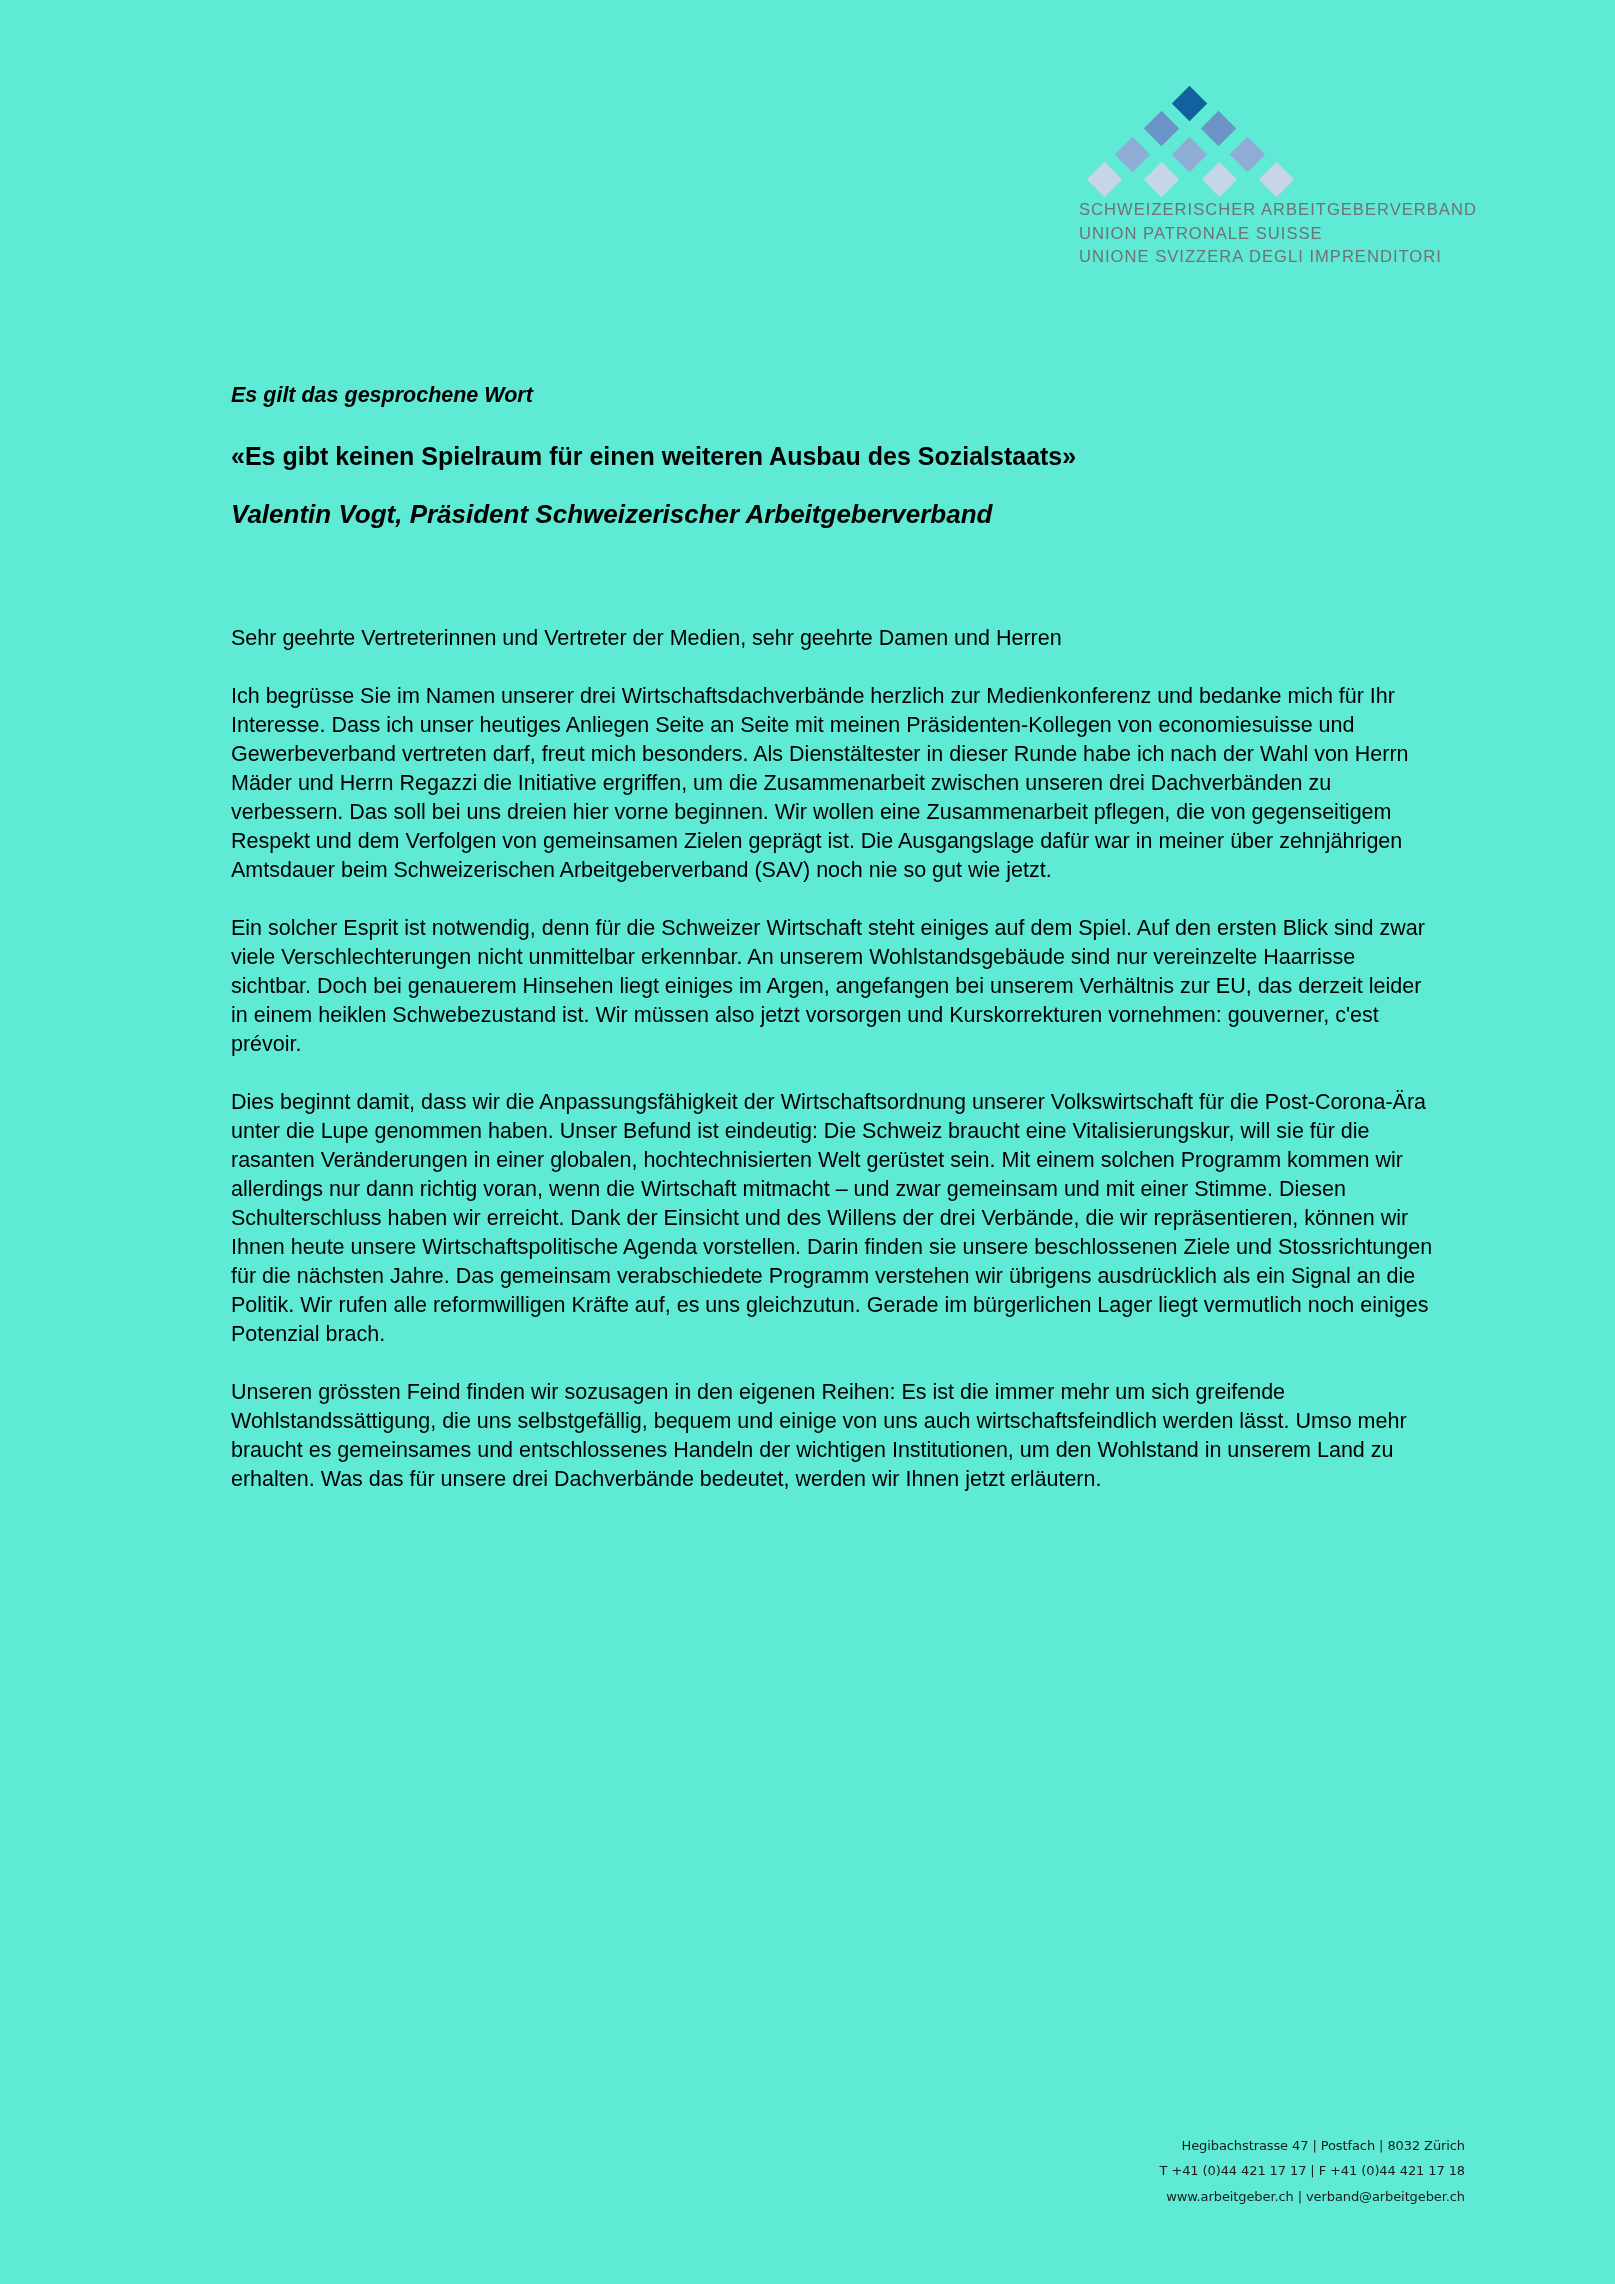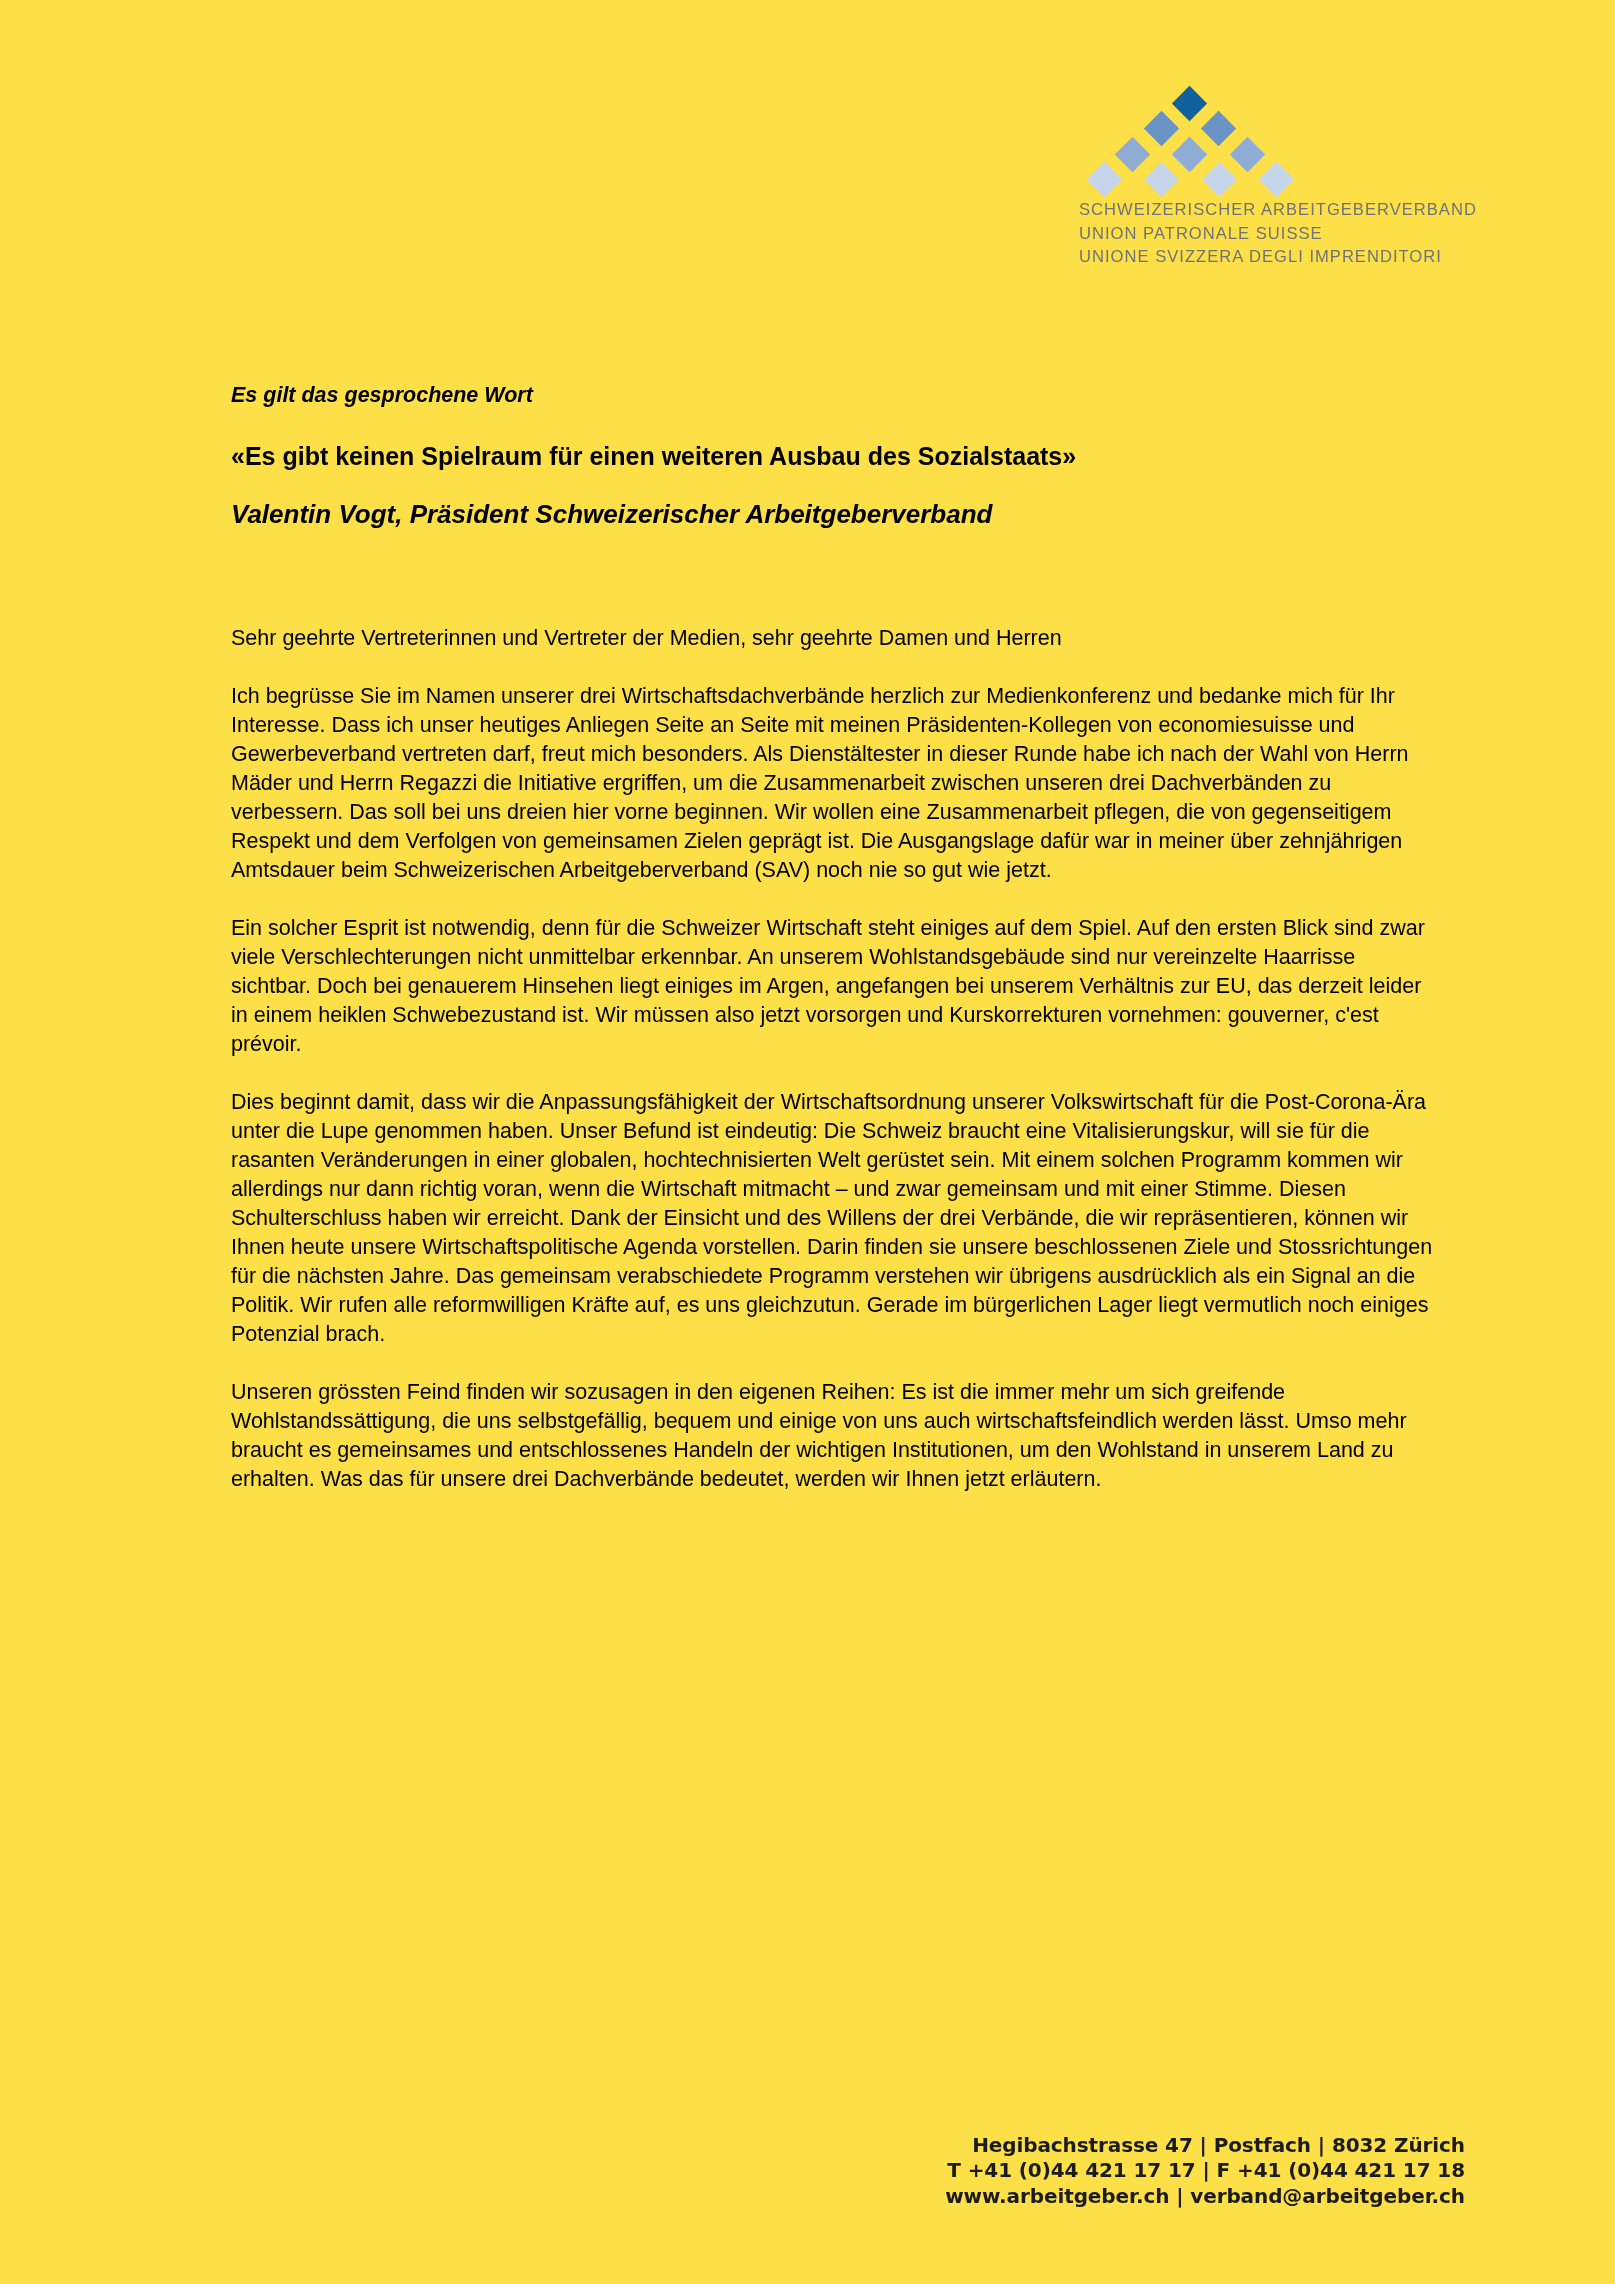--- a/index.html
+++ b/index.html
@@ -10,21 +10,21 @@
   }
   body {
     font-family: "Liberation Sans", "DejaVu Sans", sans-serif;
     color: #000000;
     -webkit-font-smoothing: antialiased;
   }
   .page {
     position: relative;
     width: 1616px;
     height: 2284px;
-    background: #fde047;
+    background: #5eead4;
     overflow: hidden;
     box-sizing: border-box;
   }
 
   
   .logo-block {
     position: absolute;
     top: 91px;
     left: 1079px;
     width: 391px;
@@ -103,23 +103,23 @@
   .footer {
     position: absolute;
     left: 0;
     right: 0;
     top: 2133px;
     text-align: right;
     padding-right: 151px;
   }
   .footer div {
     font-family: "DejaVu Sans", "Liberation Sans", sans-serif;
-    font-size: 20px;
+    font-size: 13px;
     line-height: 25.4px;
-    font-weight: 700;
+    font-weight: 400;
     color: #1b1b1b;
     letter-spacing: -0.1px;
     white-space: nowrap;
   }
 </style>
 </head>
 <body>
 
 <div class="page">
 

